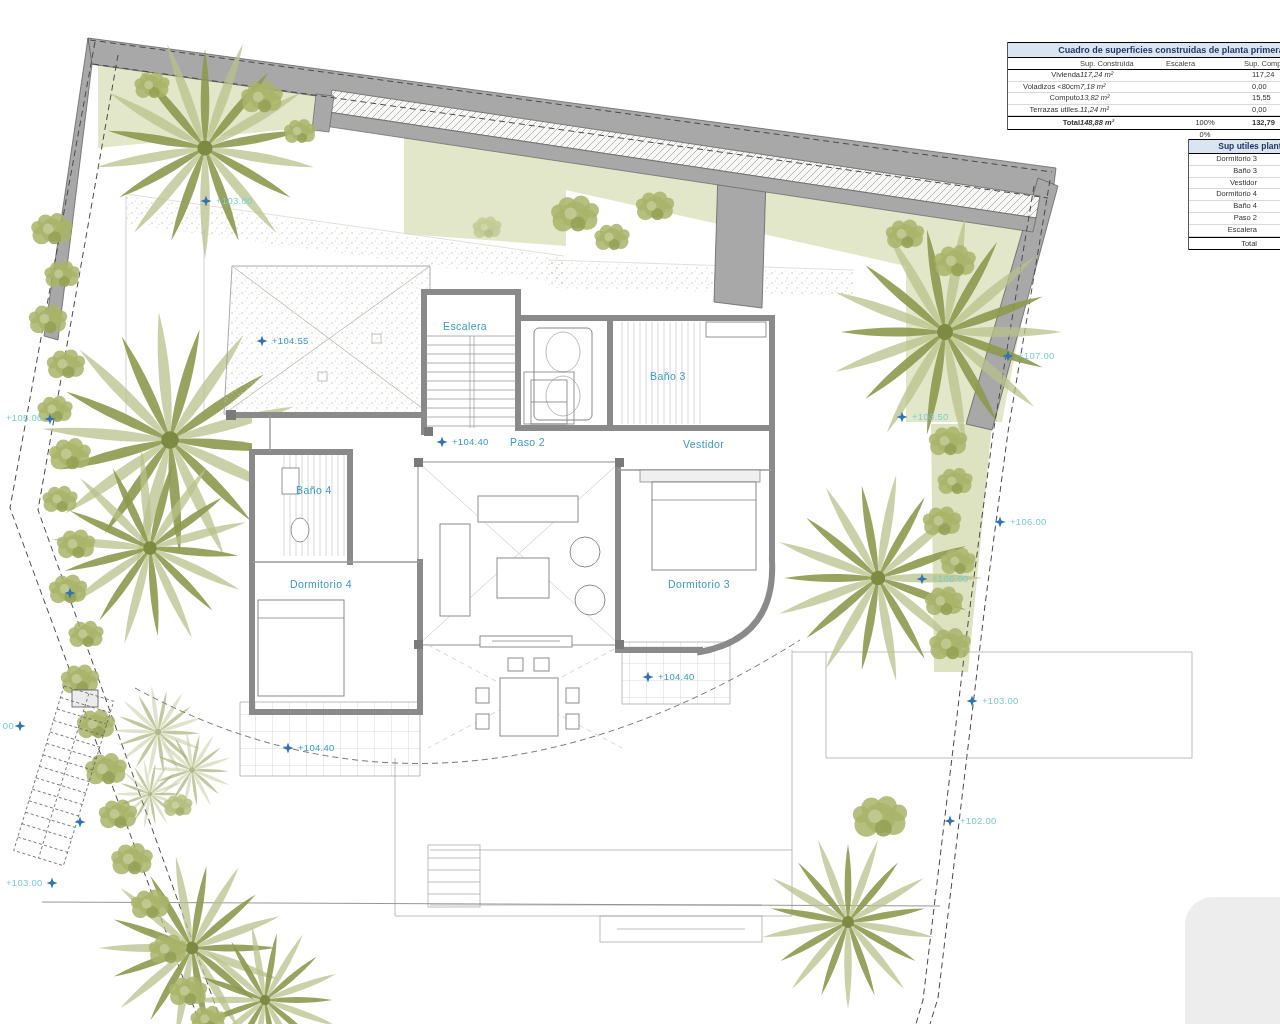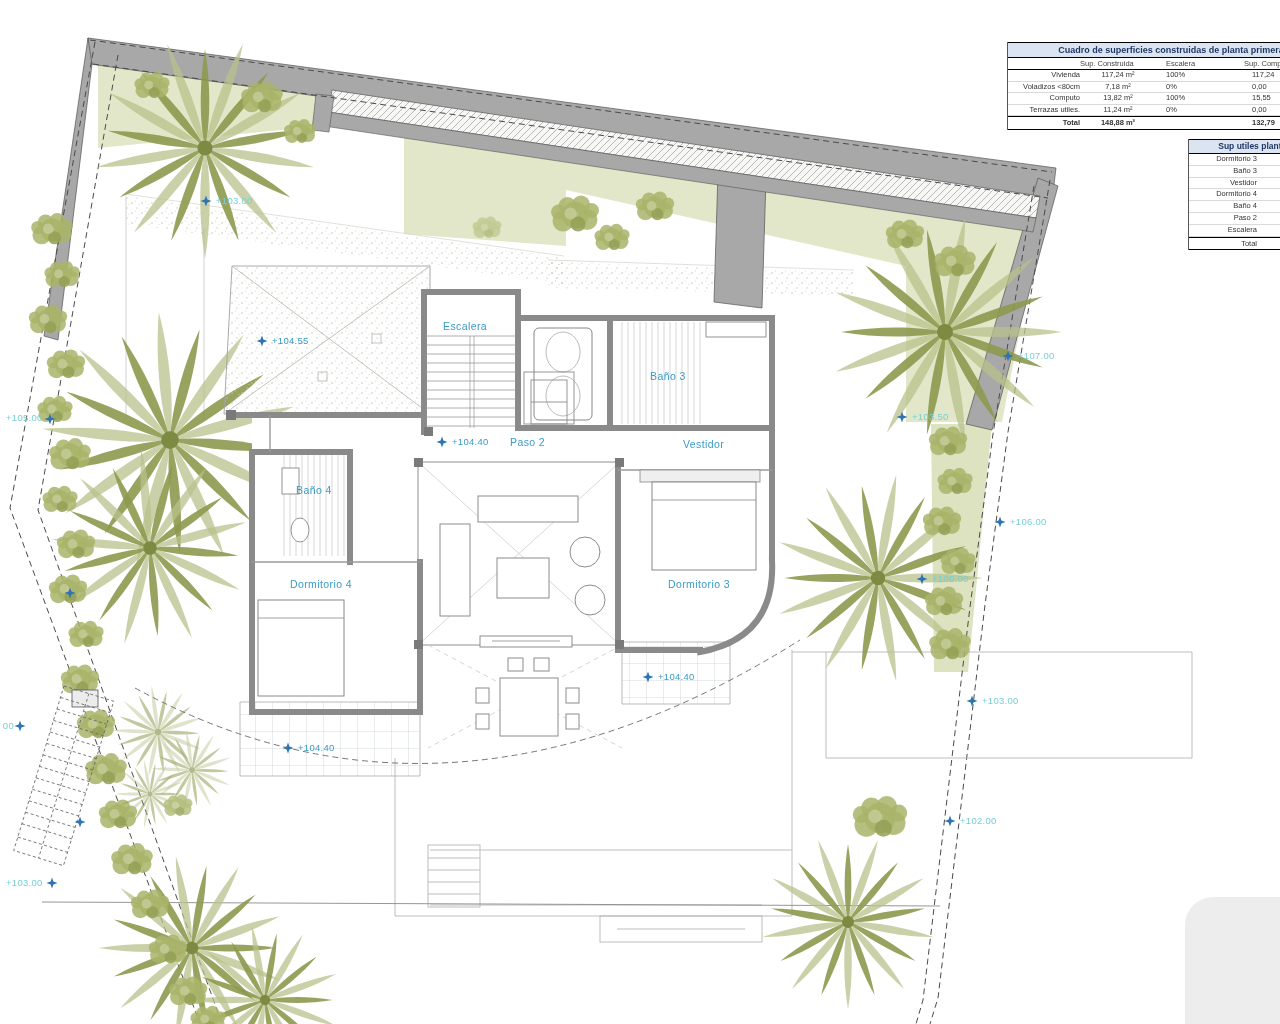--- a/index.html
+++ b/index.html
@@ -16,22 +16,22 @@
               border-top:1.6px solid #000;border-bottom:1.2px solid #000;}
   #tbl-construidas{left:1007px;top:42px;width:326px;font-size:7.5px;border-left:.8px solid #555;}
   #tbl-construidas .title{font-size:9px;line-height:14px;height:14px;}
   #tbl-construidas .hdr{display:grid;grid-template-columns:72px 86px 78px 90px;height:11px;
         line-height:11px;color:#444;border-bottom:1px solid #000;}
   #tbl-construidas .row{display:grid;grid-template-columns:72px 86px 78px 90px;height:10.5px;
         line-height:10.5px;border-bottom:.5px solid #d9d9d9;}
   #tbl-construidas .trow{display:grid;grid-template-columns:72px 86px 78px 90px;height:11.5px;
         line-height:11.5px;font-weight:bold;border-top:1px solid #000;border-bottom:1.6px solid #000;}
   .c-label{padding-left:3px;text-align:right;}
-  .c-sup{text-align:center;padding-right:10px;}
-  .c-cmp{text-align:left;}
+  .c-sup{text-align:left;padding-right:10px;font-style:italic;}
+  .c-cmp{text-align:center;margin-top:48px;}
   .c-comp{text-align:left;padding-left:8px;}
   .h-center{text-align:left;}
   #tbl-utiles{left:1188px;top:139px;width:160px;font-size:7.5px;border-left:.8px solid #555;}
   #tbl-utiles .title{font-size:8.5px;line-height:13px;height:13px;}
   #tbl-utiles .row{display:grid;grid-template-columns:68px 92px;height:10.8px;line-height:10.8px;
         border-bottom:.5px solid #d9d9d9;}
   #tbl-utiles .trow{display:grid;grid-template-columns:68px 92px;height:11px;line-height:11px;
         border-top:1px solid #000;border-bottom:1.4px solid #000;}
   .u-val{text-align:left;padding-left:70px;}
   

